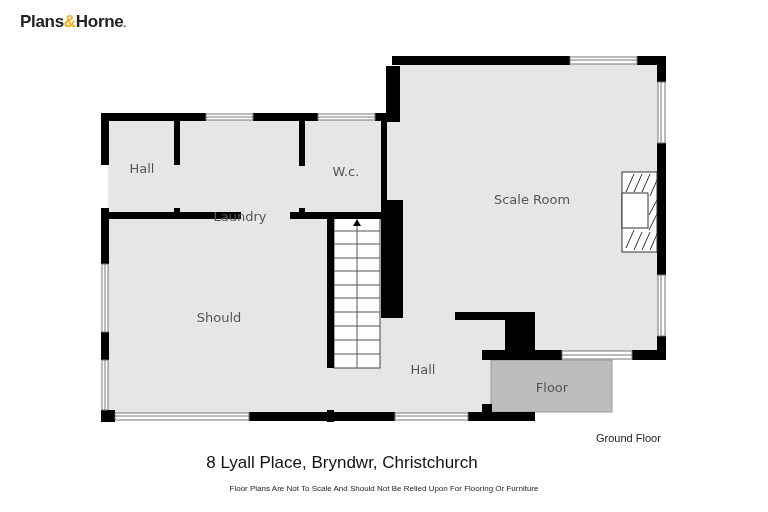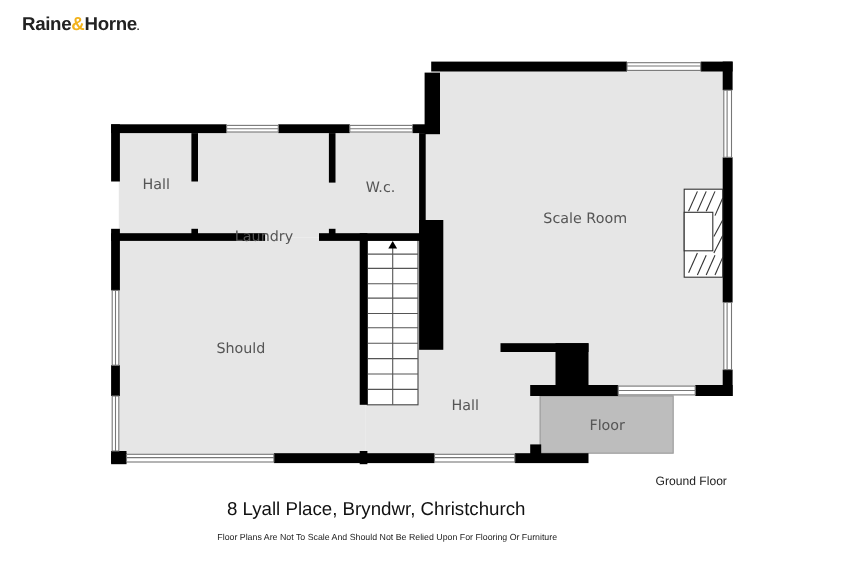--- a/index.html
+++ b/index.html
@@ -4,27 +4,27 @@
 <style>
   html, body { margin:0; padding:0; }
   body { width:768px; height:512px; background:#ffffff; position:relative; overflow:hidden; font-family:"DejaVu Sans", sans-serif; }
   .logo { position:absolute; left:20px; top:12px; font-family:"Liberation Sans", sans-serif; font-weight:bold; font-size:17px; color:#222; letter-spacing:-0.3px; }
   .logo .amp { color:#f2b21b; }
   .logo .dot { font-size:9px; color:#222; }
   #plan { position:absolute; left:0; top:0; }
   .room-label { position:absolute; font-family:"DejaVu Sans", sans-serif; font-size:13px; color:#555; white-space:nowrap; transform:translate(-50%,-50%); }
   .floor-label { position:absolute; left:596px; top:432px; font-family:Liberation Sans, sans-serif; font-size:11px; color:#222; }
   .address { position:absolute; left:0; width:684px; top:453px; text-align:center; font-family:"Liberation Sans", sans-serif; font-size:17px; color:#111; }
-  .disclaimer { position:absolute; left:0; width:704px; top:484px; text-align:center; font-family:"Liberation Sans", sans-serif; font-size:8px; color:#222; }
+  .disclaimer { position:absolute; left:0; width:704px; top:484px; text-align:center; font-family:"Liberation Sans", sans-serif; font-size:8px; color:#222;padding-left:32px; }
 </style>
 </head>
 <body>
 
 <div class="logo">
-  <span>Raine</span><span class="amp">&amp;</span><span>Horne</span><span class="dot">.</span>
+  <span>Plans</span><span class="amp">&amp;</span><span>Horne</span><span class="dot">.</span>
 </div>
 
 <svg id="plan" width="768" height="512" viewBox="0 0 768 512">
 
   <g fill="#e6e6e6">
     <rect x="108" y="120" width="276" height="96"></rect>
     <rect x="108" y="216" width="224" height="198"></rect>
     <rect x="332" y="316" width="160" height="98"></rect>
     <rect x="400" y="64" width="258" height="290"></rect>
     <rect x="384" y="120" width="20" height="234"></rect>

